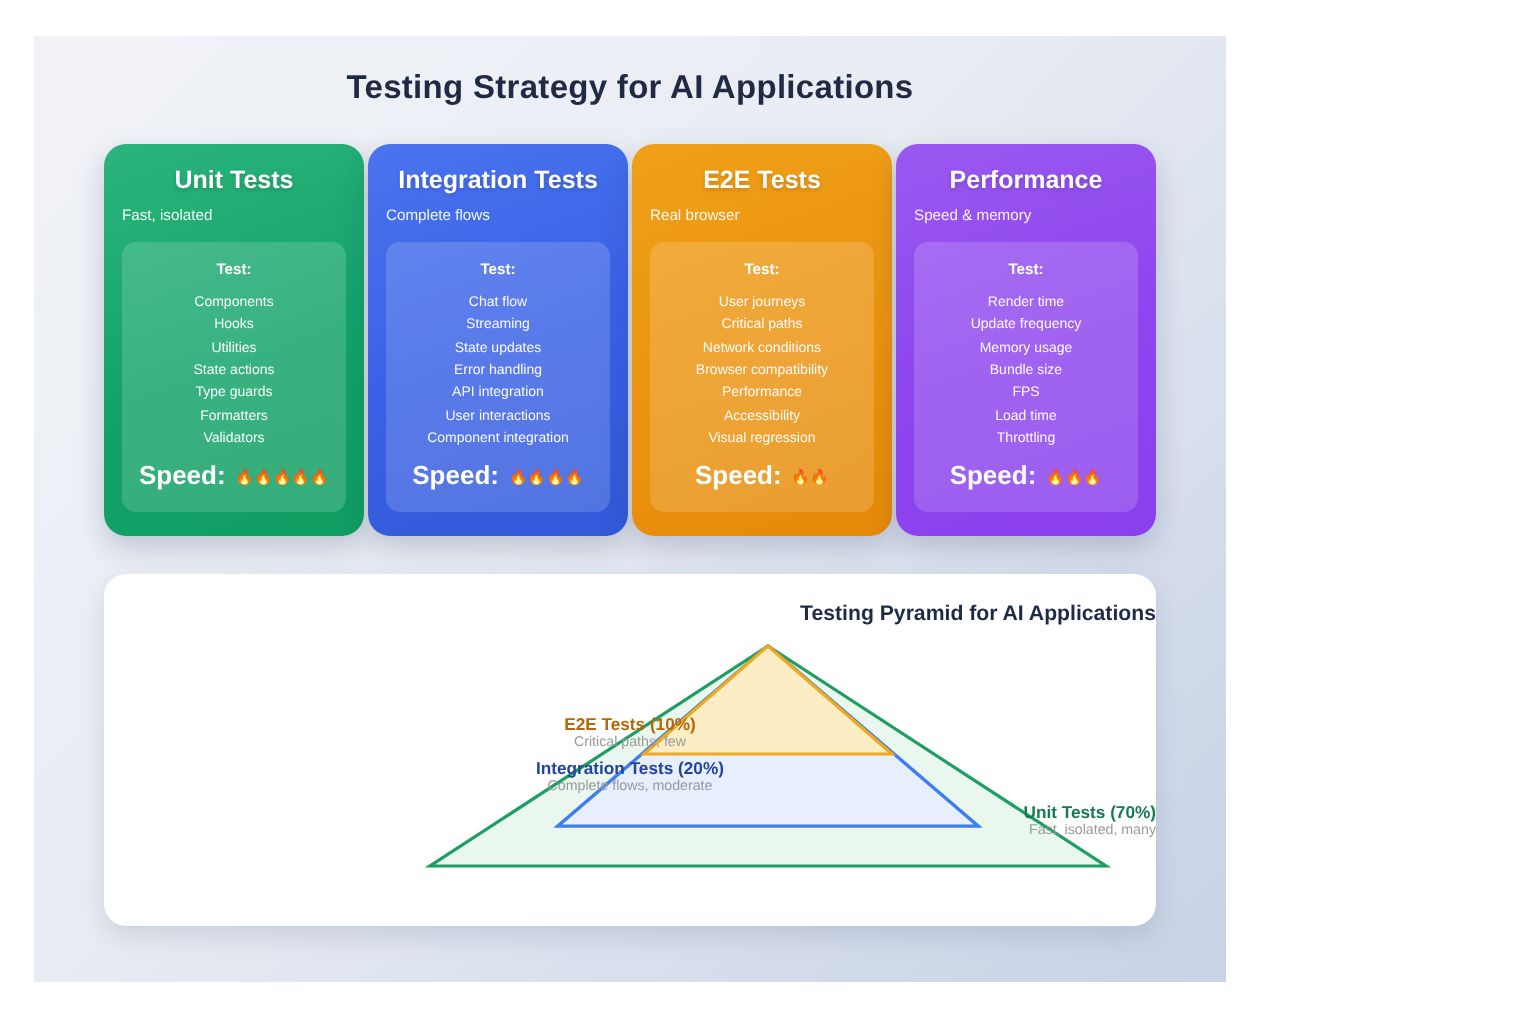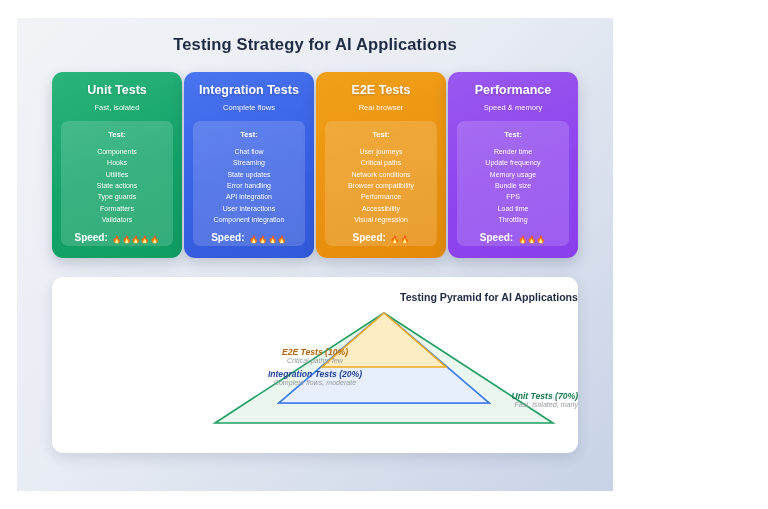--- a/index.html
+++ b/index.html
@@ -50,31 +50,30 @@
 
   .card-title {
     text-align: center;
     font-size: 12.5px;
     font-weight: bold;
     color: #ffffff;
     text-shadow: 0 1px 2px rgba(0,0,0,0.18);
   }
 
   .card-subtitle {
-    text-align: center;
     font-size: 7.6px;
     color: rgba(255,255,255,0.93);
     margin-top: 6px;
     margin-bottom: 9px;
   }
 
   .card-panel {
     background: rgba(255,255,255,0.16);
     border-radius: 7px;
-    padding: 9px 5px 0 5px;
+    padding: 9px 5px 10px 5px;
   }
 
   .panel-heading {
     text-align: center;
     font-size: 7.6px;
     font-weight: bold;
     color: #ffffff;
     margin-bottom: 7px;
   }
 
@@ -90,21 +89,21 @@
 
   .speed-row {
     display: flex;
     justify-content: center;
     align-items: center;
     gap: 2px;
     margin-top: 3px;
   }
 
   .speed-label {
-    font-size: 10px;
+    font-size: 13px;
     font-weight: bold;
     color: #ffffff;
     margin-right: 3px;
   }
 
   .flame { font-size: 7.5px; line-height: 1; }
 
   
   .card--green  { background: linear-gradient(160deg, #2bb47c 0%, #13a368 55%, #0f9d62 100%); }
   .card--blue   { background: linear-gradient(160deg, #4a74ef 0%, #3a62e6 50%, #3159d8 100%); }
@@ -128,21 +127,20 @@
     font-weight: bold;
     color: #1f2a44;
     margin-top: 14px;
   }
 
   .pyramid-stage {
     position: relative;
     width: 100%;
     height: 130px;
     margin-top: 2px;
-    font-style: italic;
   }
 
   .pyramid-svg { position: absolute; left: 0; top: 0; }
 
   .tier-label {
     position: absolute;
     width: 100%;
     text-align: center;
     pointer-events: none;
   }

